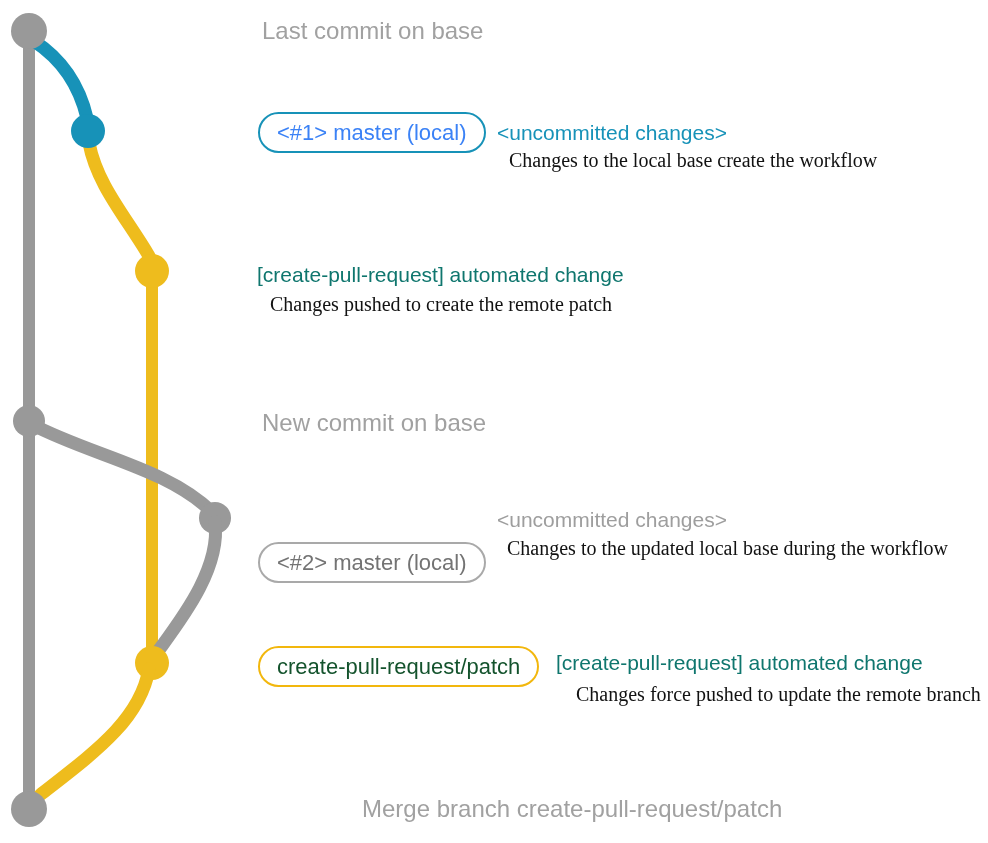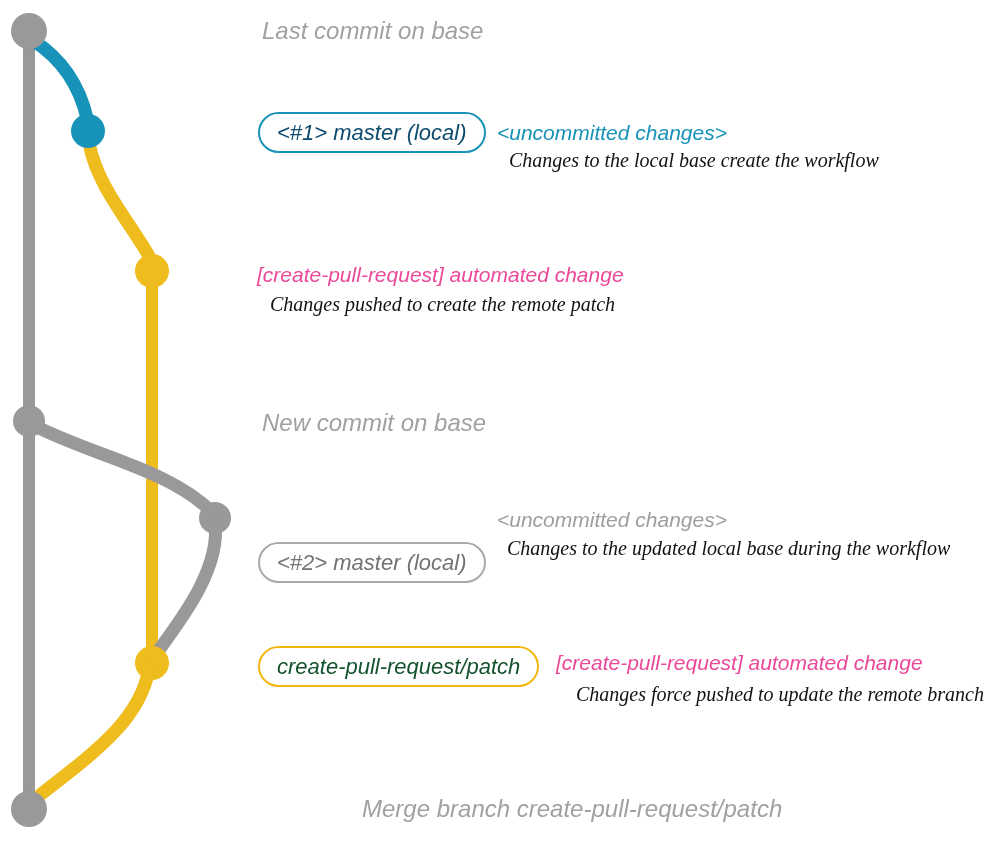--- a/index.html
+++ b/index.html
@@ -2,41 +2,40 @@
 <html><head>
 <meta charset="utf-8">
 <style>
   html,body{margin:0;padding:0;background:#ffffff;}
   .canvas{
     position:relative;
     width:988px;height:842px;
     background:#ffffff;
     overflow:hidden;
     font-family:"Liberation Sans",sans-serif;
-    font-style:italic;
   }
   .graph{position:absolute;left:0;top:0;}
   .lbl{position:absolute;white-space:nowrap;}
   .gray-note{color:#a1a1a1;font-size:24px;line-height:28px;}
   .title{font-size:21px;line-height:27px;}
   .teal-t{color:#1792b8;}
-  .yellow-t{color:#ec4899;}
+  .yellow-t{color:#0f766e;}
   .gray-t{color:#9e9e9e;}
   .desc{
     position:absolute;white-space:nowrap;
     font-family:"Liberation Serif",serif;
     font-size:20px;line-height:24px;color:#121212;
   }
   .badge{
     position:absolute;white-space:nowrap;
     border:2px solid;border-radius:21px;
     font-size:22px;line-height:37px;height:37px;
     padding:0 17px;
   }
-  .badge-teal{border-color:#1792b8;color:#0c4a6e;}
+  .badge-teal{border-color:#1792b8;color:#3b82f6;}
   .badge-yellow{border-color:#f2b70d;color:#14532d;}
   .badge-gray{border-color:#a9a9a9;color:#737373;margin-top:40px;}
 </style>
 </head>
 <body>
 
 <div class="canvas">
 
   <svg class="graph" width="988" height="843" viewBox="0 0 988 843">
 

